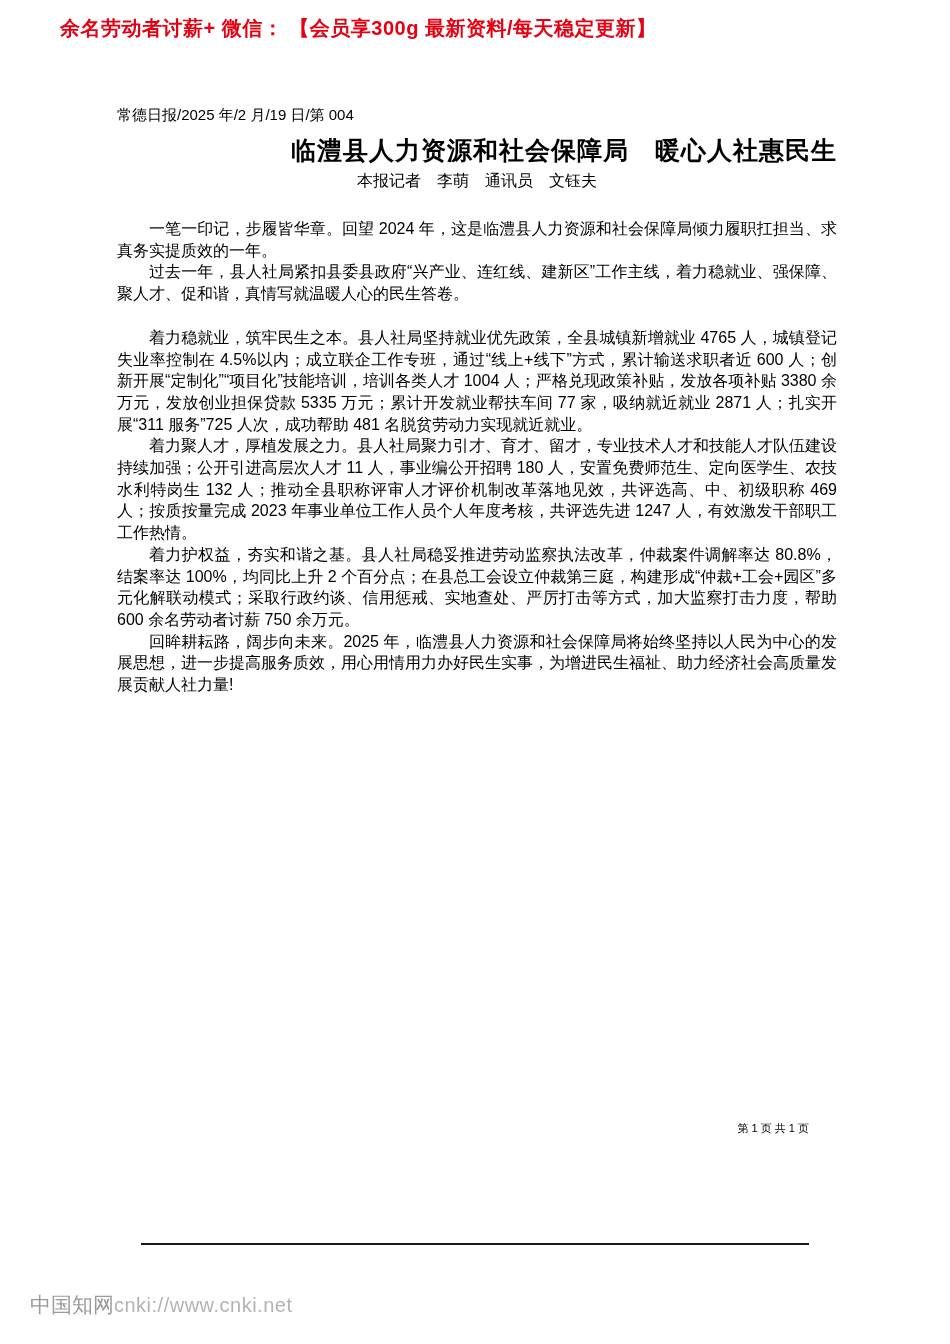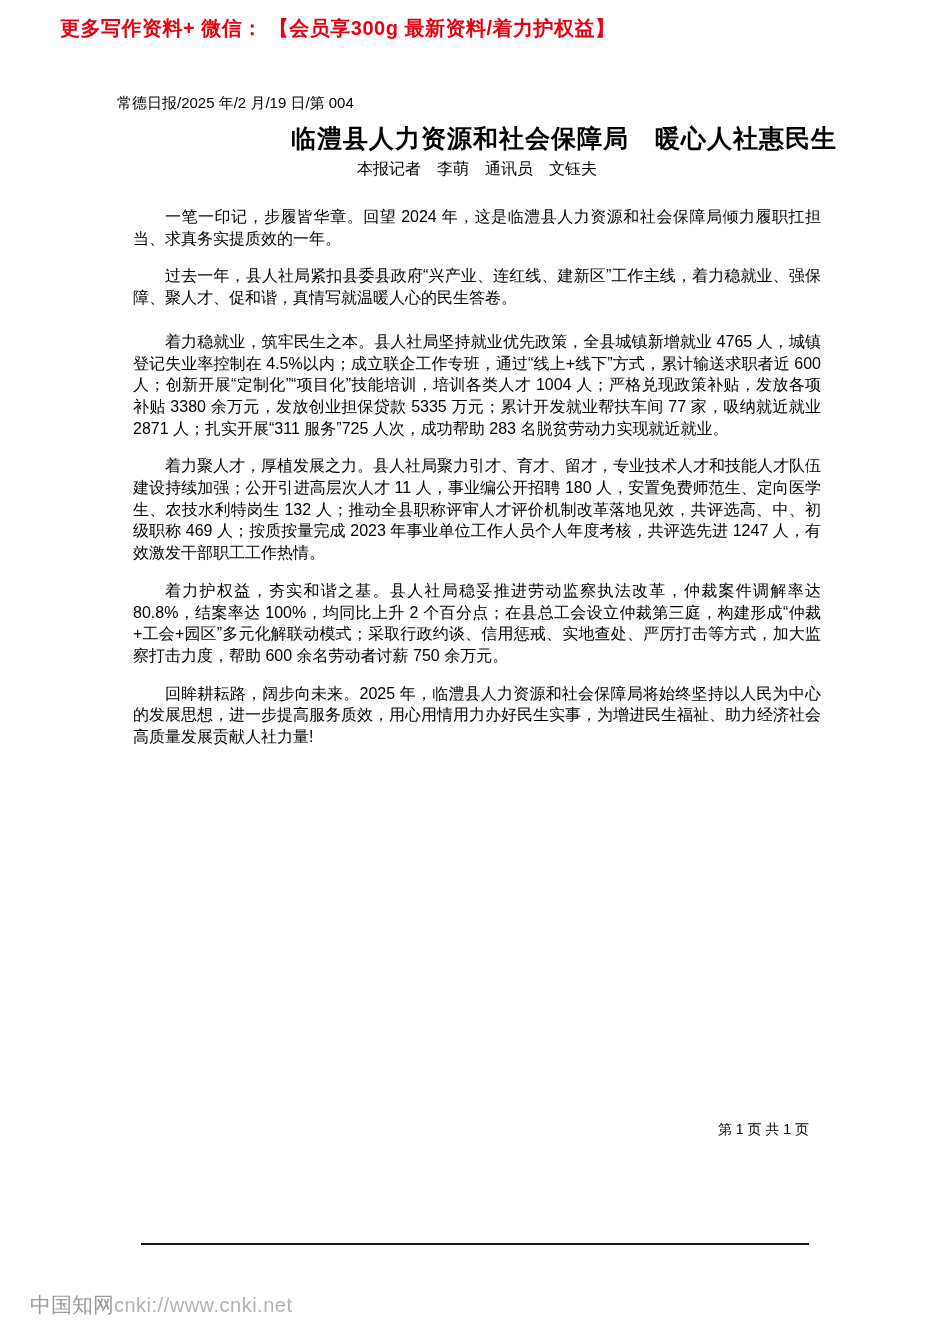--- a/index.html
+++ b/index.html
@@ -22,21 +22,21 @@
     top: 15px;
     font-size: 20px;
     font-weight: bold;
     color: #e60012;
     letter-spacing: 0.5px;
     white-space: nowrap;
   }
   .content {
     position: absolute;
     left: 117px;
-    top: 0;
+    top: 12px;
     width: 720px;
   }
   .source {
     margin-top: 91px;
     font-size: 15px;
     line-height: 23px;
     color: #000000;
   }
   .title {
     margin: 9px 0 0 0;
@@ -51,37 +51,37 @@
     margin-top: 3px;
     font-size: 16px;
     line-height: 24px;
     text-align: center;
     font-weight: 500;
   }
   .body {
     margin-top: 25px;
   }
   .body p {
-    margin: 16px;
+    margin: 0;
     text-indent: 2em;
     font-size: 16px;
     line-height: 21.7px;
     text-align: justify;
     color: #000000;
   }
   .body p.section-gap {
     margin-top: 22px;
   }
   .page-indicator {
     position: absolute;
     left: 117px;
     top: 1121px;
     width: 692px;
     text-align: right;
-    font-size: 14px;
+    font-size: 11px;
     color: #000000;
   }
   .footer-rule {
     position: absolute;
     left: 141px;
     top: 1243px;
     width: 668px;
     height: 2px;
     background: #181820;
   }
@@ -101,36 +101,36 @@
     font-size: 20px;
     color: #b3b3b3;
     letter-spacing: 0.5px;
   }
 </style>
 </head>
 <body>
 
 <div class="page">
 
-  <div class="banner">更多写作资料+ 微信： 【会员享300g 最新资料/着力护权益】</div>
+  <div class="banner">余名劳动者讨薪+ 微信： 【会员享300g 最新资料/每天稳定更新】</div>
 
   <div class="content">
 
     <div class="source">
       <div>常德日报/2025 年/2 月/19 日/第 004</div>
     </div>
 
     <h1 class="title">临澧县人力资源和社会保障局　暖心人社惠民生</h1>
 
     <div class="byline">本报记者　李萌　通讯员　文钰夫</div>
 
     <div class="body">
       <p>一笔一印记，步履皆华章。回望 2024 年，这是临澧县人力资源和社会保障局倾力履职扛担当、求真务实提质效的一年。</p>
       <p>过去一年，县人社局紧扣县委县政府“兴产业、连红线、建新区”工作主线，着力稳就业、强保障、聚人才、促和谐，真情写就温暖人心的民生答卷。</p>
-      <p class="section-gap">着力稳就业，筑牢民生之本。县人社局坚持就业优先政策，全县城镇新增就业 4765 人，城镇登记失业率控制在 4.5%以内；成立联企工作专班，通过“线上+线下”方式，累计输送求职者近 600 人；创新开展“定制化”“项目化”技能培训，培训各类人才 1004 人；严格兑现政策补贴，发放各项补贴 3380 余万元，发放创业担保贷款 5335 万元；累计开发就业帮扶车间 77 家，吸纳就近就业 2871 人；扎实开展“311 服务”725 人次，成功帮助 283 名脱贫劳动力实现就近就业。</p>
+      <p class="section-gap">着力稳就业，筑牢民生之本。县人社局坚持就业优先政策，全县城镇新增就业 4765 人，城镇登记失业率控制在 4.5%以内；成立联企工作专班，通过“线上+线下”方式，累计输送求职者近 600 人；创新开展“定制化”“项目化”技能培训，培训各类人才 1004 人；严格兑现政策补贴，发放各项补贴 3380 余万元，发放创业担保贷款 5335 万元；累计开发就业帮扶车间 77 家，吸纳就近就业 2871 人；扎实开展“311 服务”725 人次，成功帮助 481 名脱贫劳动力实现就近就业。</p>
       <p>着力聚人才，厚植发展之力。县人社局聚力引才、育才、留才，专业技术人才和技能人才队伍建设持续加强；公开引进高层次人才 11 人，事业编公开招聘 180 人，安置免费师范生、定向医学生、农技水利特岗生 132 人；推动全县职称评审人才评价机制改革落地见效，共评选高、中、初级职称 469 人；按质按量完成 2023 年事业单位工作人员个人年度考核，共评选先进 1247 人，有效激发干部职工工作热情。</p>
       <p>着力护权益，夯实和谐之基。县人社局稳妥推进劳动监察执法改革，仲裁案件调解率达 80.8%，结案率达 100%，均同比上升 2 个百分点；在县总工会设立仲裁第三庭，构建形成“仲裁+工会+园区”多元化解联动模式；采取行政约谈、信用惩戒、实地查处、严厉打击等方式，加大监察打击力度，帮助 600 余名劳动者讨薪 750 余万元。</p>
       <p>回眸耕耘路，阔步向未来。2025 年，临澧县人力资源和社会保障局将始终坚持以人民为中心的发展思想，进一步提高服务质效，用心用情用力办好民生实事，为增进民生福祉、助力经济社会高质量发展贡献人社力量!</p>
     </div>
 
   </div>
 
   <div class="page-indicator">第 1 页 共 1 页</div>
 
   <div class="footer-rule"></div>

